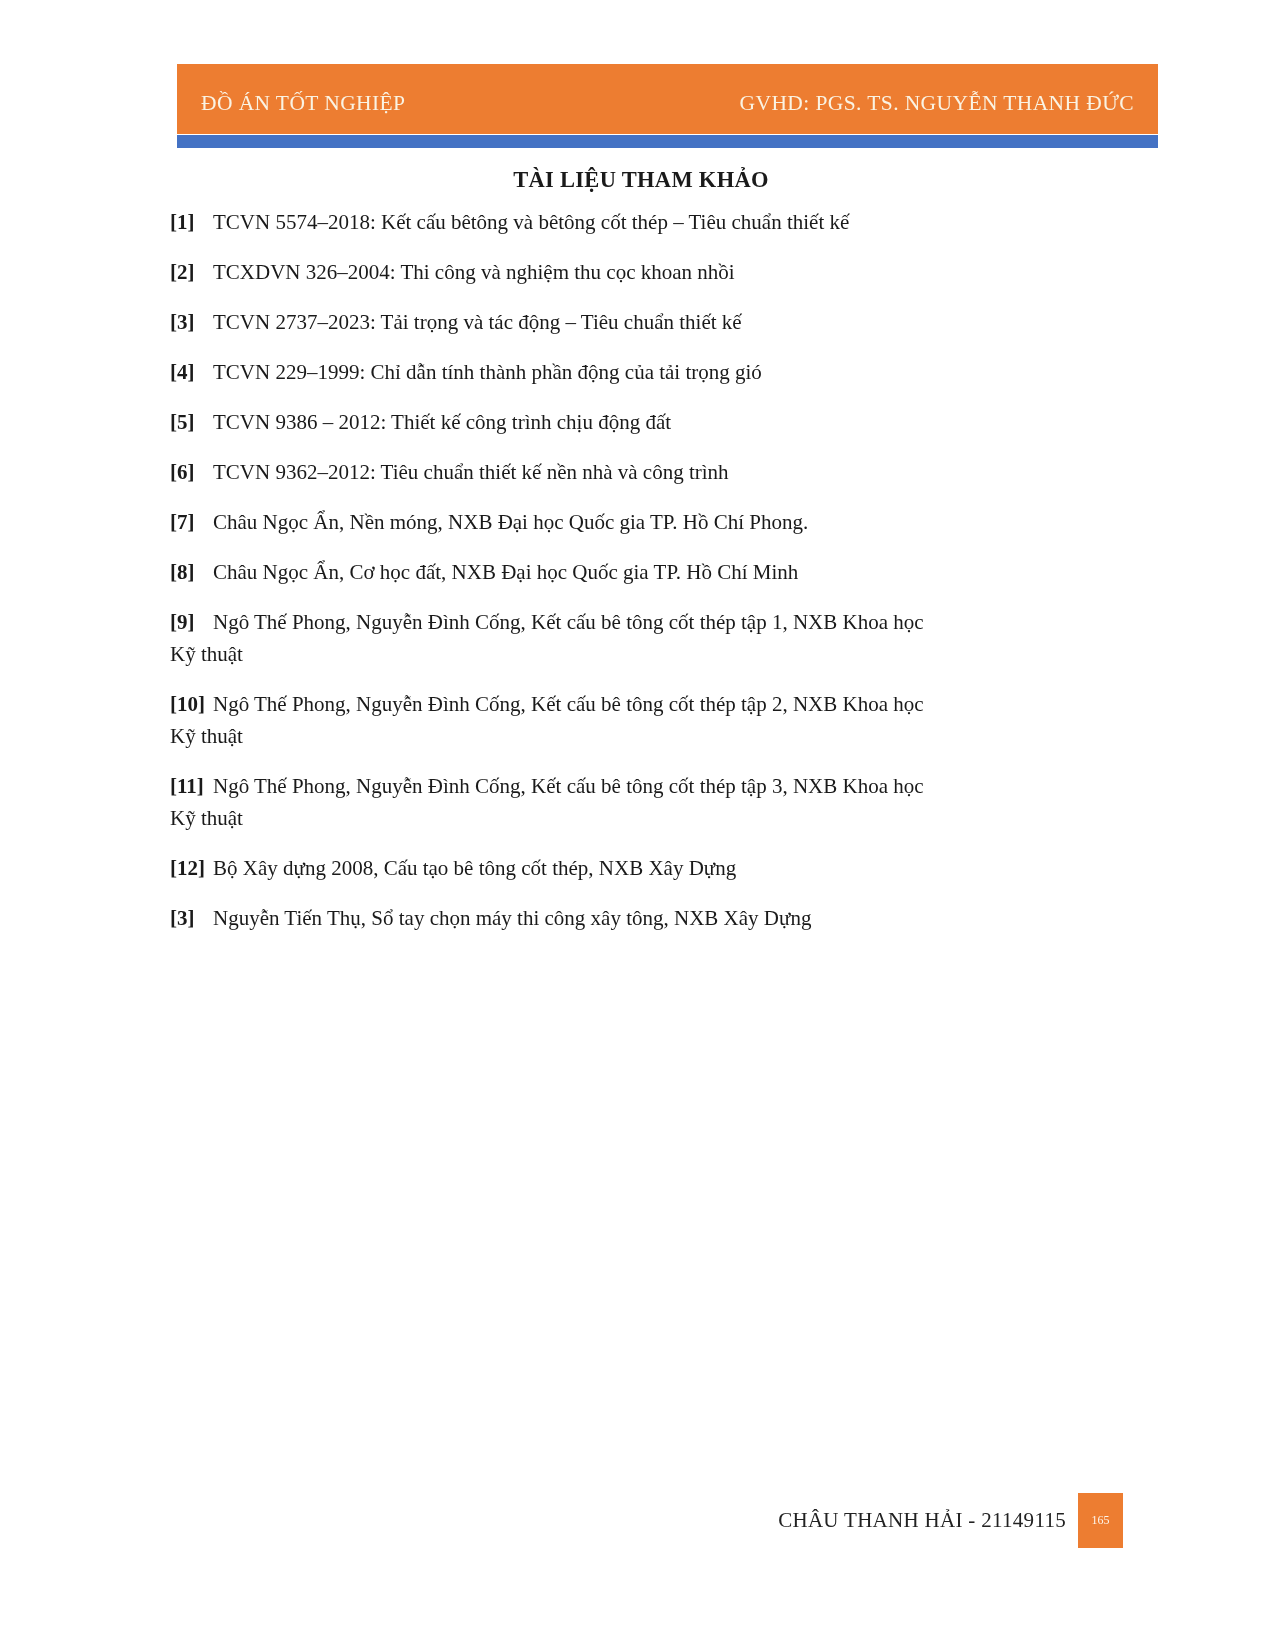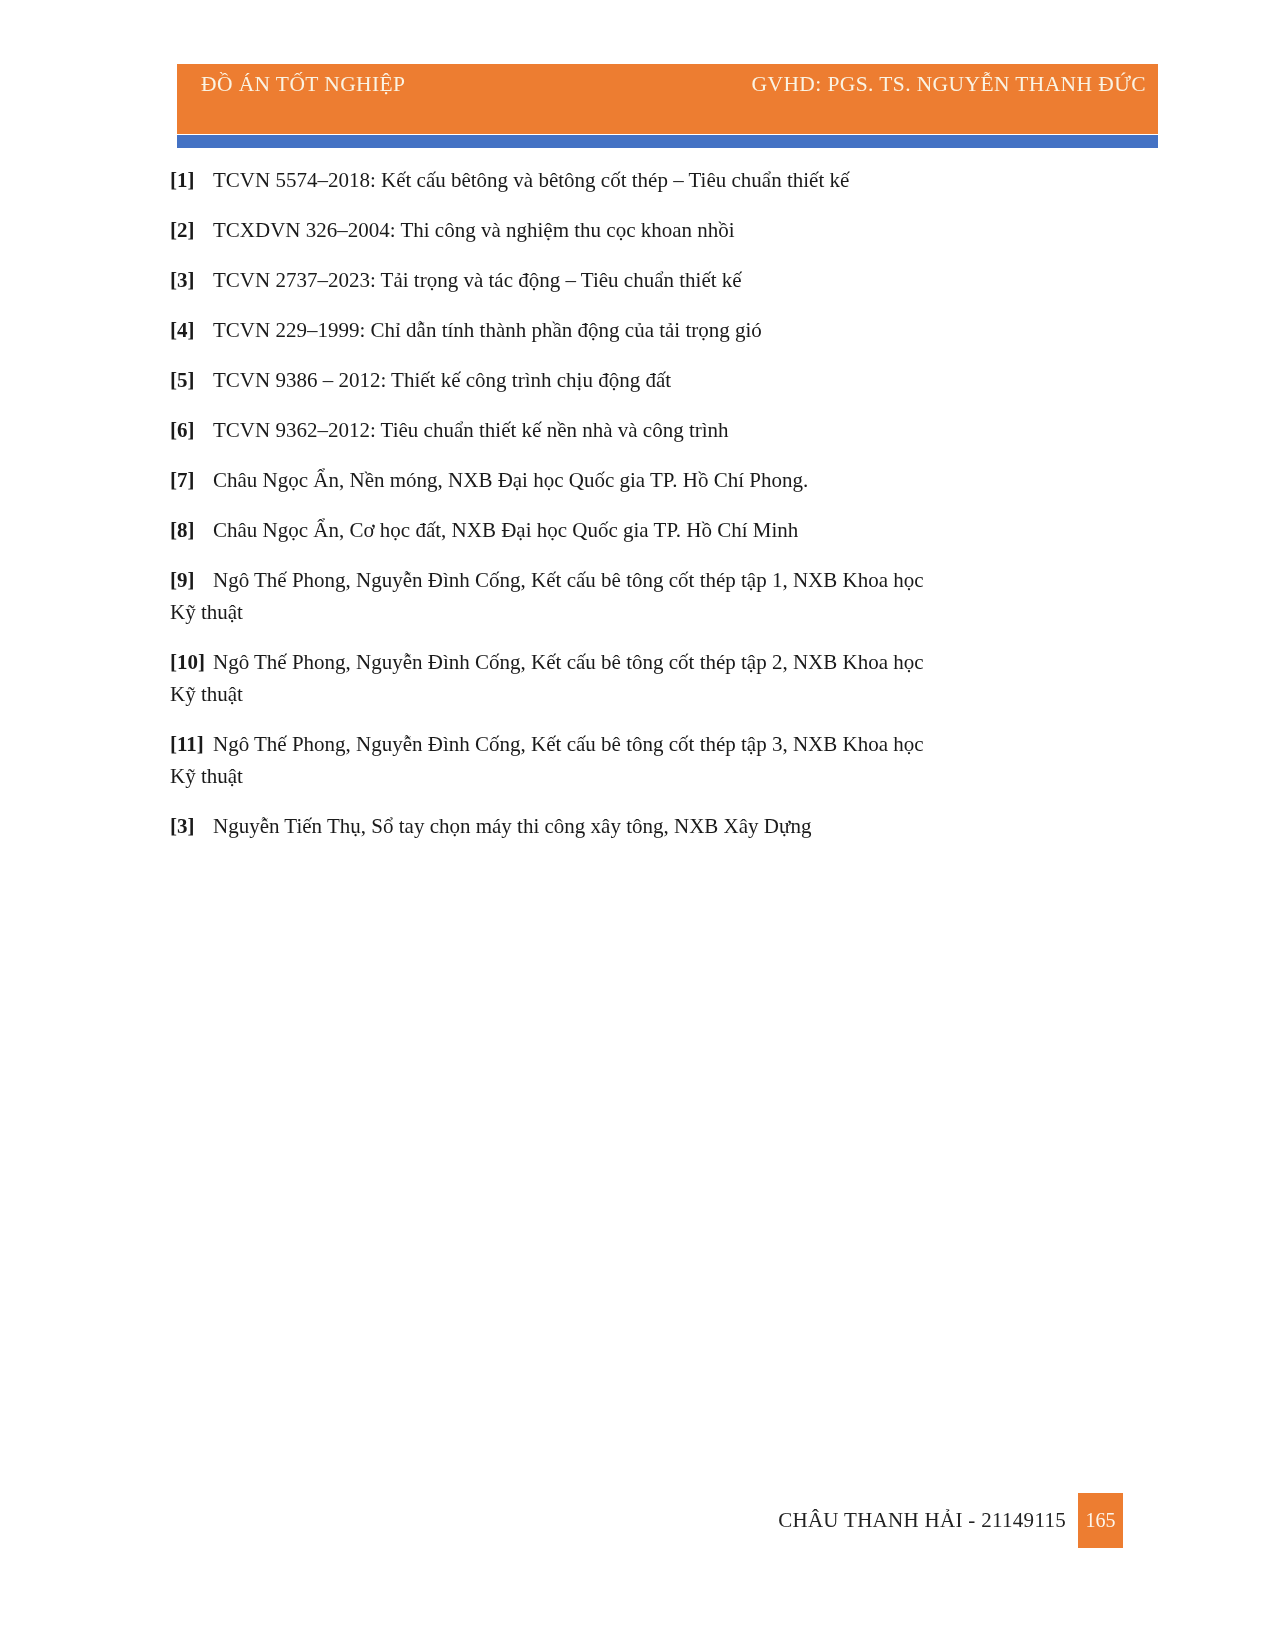--- a/index.html
+++ b/index.html
@@ -15,21 +15,22 @@
   
   .header-bar {
     position: absolute;
     left: 177px;
     top: 64px;
     width: 981px;
     height: 70px;
     box-sizing: border-box;
     display: flex;
     justify-content: space-between;
-    padding: 8px 12px 0 24px;
+    align-items: center;
+    padding: 8px 24px 0 24px;
     color: #faf3e3;
     font-size: 21.5px;
     letter-spacing: 0.4px;
     white-space: nowrap;
   }
   .header-underline {
     position: absolute;
     left: 177px;
     top: 135px;
     width: 981px;
@@ -80,35 +81,36 @@
     letter-spacing: 0.3px;
     white-space: nowrap;
   }
   .page-num-box {
     width: 45px;
     height: 55px;
     display: flex;
     align-items: center;
     justify-content: center;
     color: #fdf6ec;
-    font-size: 20px;
+    font-size: 12px;
   }
 </style>
 </head>
 <body>
 
 <div class="page">
 
   <div class="header-bar" style="background-color: rgb(237, 125, 49);">
     <span>ĐỒ ÁN TỐT NGHIỆP</span>
     <span>GVHD: PGS. TS. NGUYỄN THANH ĐỨC</span>
   </div>
   <div class="header-underline" style="background-color: rgb(68, 114, 196);"></div>
 
   <div class="content">
+    <h1 class="doc-title">TÀI LIỆU THAM KHẢO</h1>
 
     <p class="ref">
       <span class="ref-num">[1]</span><span>TCVN 5574–2018: Kết cấu bêtông và bêtông cốt thép – Tiêu chuẩn thiết kế</span>
     </p>
     <p class="ref">
       <span class="ref-num">[2]</span><span>TCXDVN 326–2004: Thi công và nghiệm thu cọc khoan nhồi</span>
     </p>
     <p class="ref">
       <span class="ref-num">[3]</span><span>TCVN 2737–2023: Tải trọng và tác động – Tiêu chuẩn thiết kế</span>
     </p>
@@ -133,20 +135,23 @@
     </p>
     <p class="ref">
       <span class="ref-num">[10]</span><span>Ngô Thế Phong, Nguyễn Đình Cống, Kết cấu bê tông cốt thép tập 2, NXB Khoa học</span>
       <span class="ref-line2">Kỹ thuật</span>
     </p>
     <p class="ref">
       <span class="ref-num">[11]</span><span>Ngô Thế Phong, Nguyễn Đình Cống, Kết cấu bê tông cốt thép tập 3, NXB Khoa học</span>
       <span class="ref-line2">Kỹ thuật</span>
     </p>
     <p class="ref">
+      <span class="ref-num">[12]</span><span>Bộ Xây dựng 2008, Cấu tạo bê tông cốt thép, NXB Xây Dựng</span>
+    </p>
+    <p class="ref">
       <span class="ref-num">[3]</span><span>Nguyễn Tiến Thụ, Sổ tay chọn máy thi công xây tông, NXB Xây Dựng</span>
     </p>
   </div>
 
   <div class="footer">
     <span class="footer-text">CHÂU THANH HẢI - 21149115</span>
     <div class="page-num-box" style="background-color: rgb(237, 125, 49);">
       <span>165</span>
     </div>
   </div>

